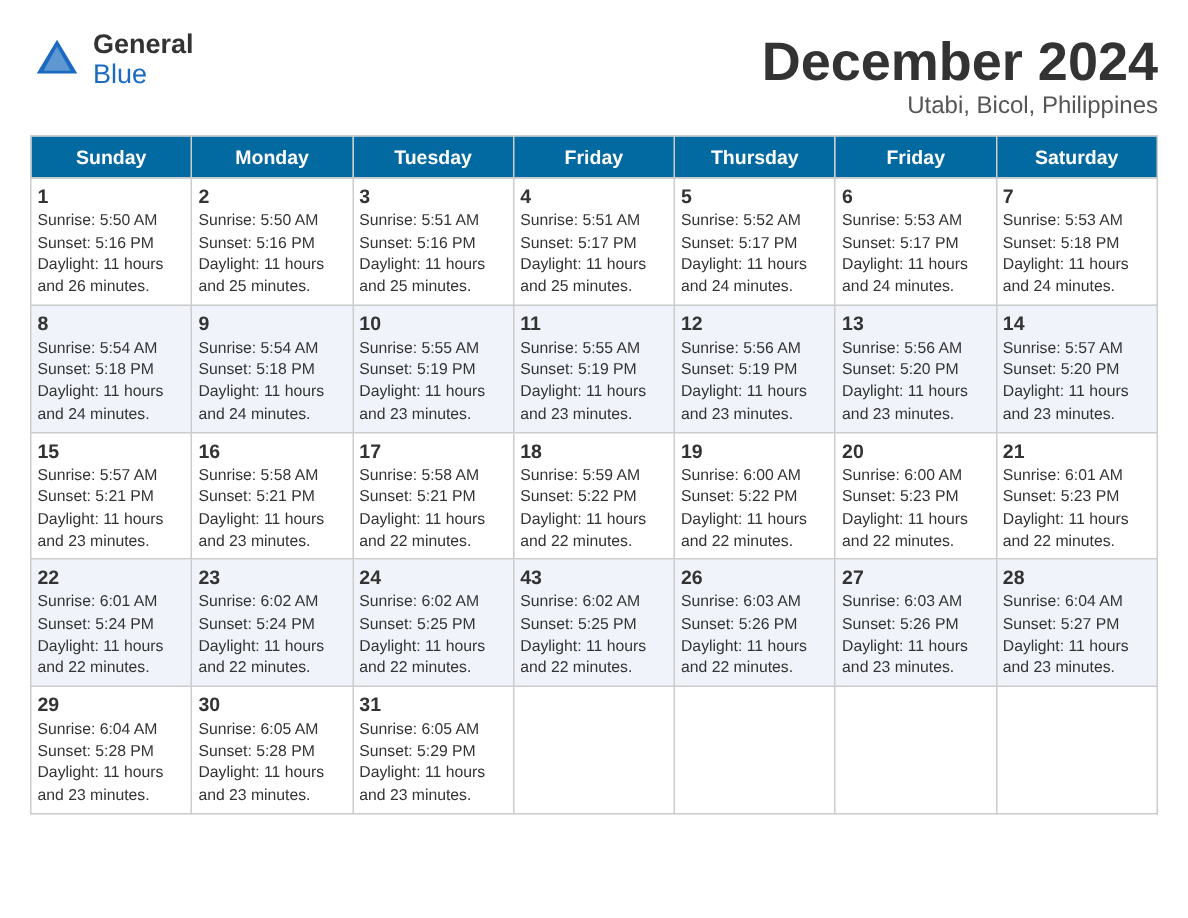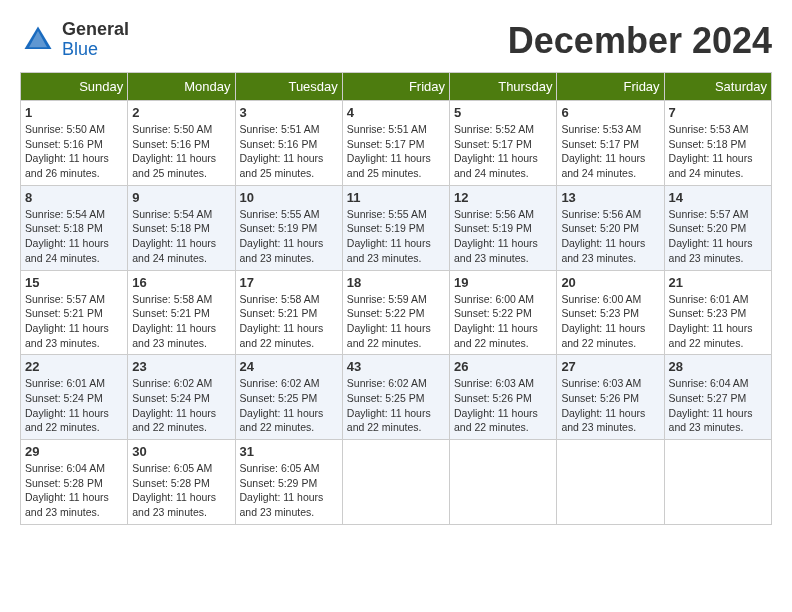--- a/index.html
+++ b/index.html
@@ -52,26 +52,26 @@
     .location-title {
       font-size: 16px;
       color: #555;
     }
     .calendar-table {
       width: 100%;
       border-collapse: collapse;
       font-size: 11px;
     }
     .calendar-table th {
-      background-color: #4d7c0f;
+      background-color: #0369a1;
       color: #fff;
       padding: 6px 4px;
-      text-align: right;
+      text-align: center;
       font-size: 13px;
-      font-weight: normal;
+      font-weight: bold;
       border: 1px solid #ccc;
     }
     .calendar-table td {
       border: 1px solid #ccc;
       vertical-align: top;
       padding: 4px;
       width: 108px;
       min-height: 80px;
       background: #fff;
     }
@@ -103,20 +103,21 @@
       <polygon points="20,5 35,30 5,30" fill="#1a6bbf"></polygon>
       <polygon points="20,10 30,28 10,28" fill="#fff" opacity="0.3"></polygon>
     </svg>
     <div class="logo-text">
       <span class="logo-general">General</span>
       <span class="logo-blue">Blue</span>
     </div>
   </div>
   <div class="title-area">
     <div class="month-title">December 2024</div>
+    <div class="location-title">Utabi, Bicol, Philippines</div>
   </div>
 </div>
 
 <table class="calendar-table">
   <thead>
     <tr>
       <th>Sunday</th>
       <th>Monday</th>
       <th>Tuesday</th>
       <th>Friday</th>

